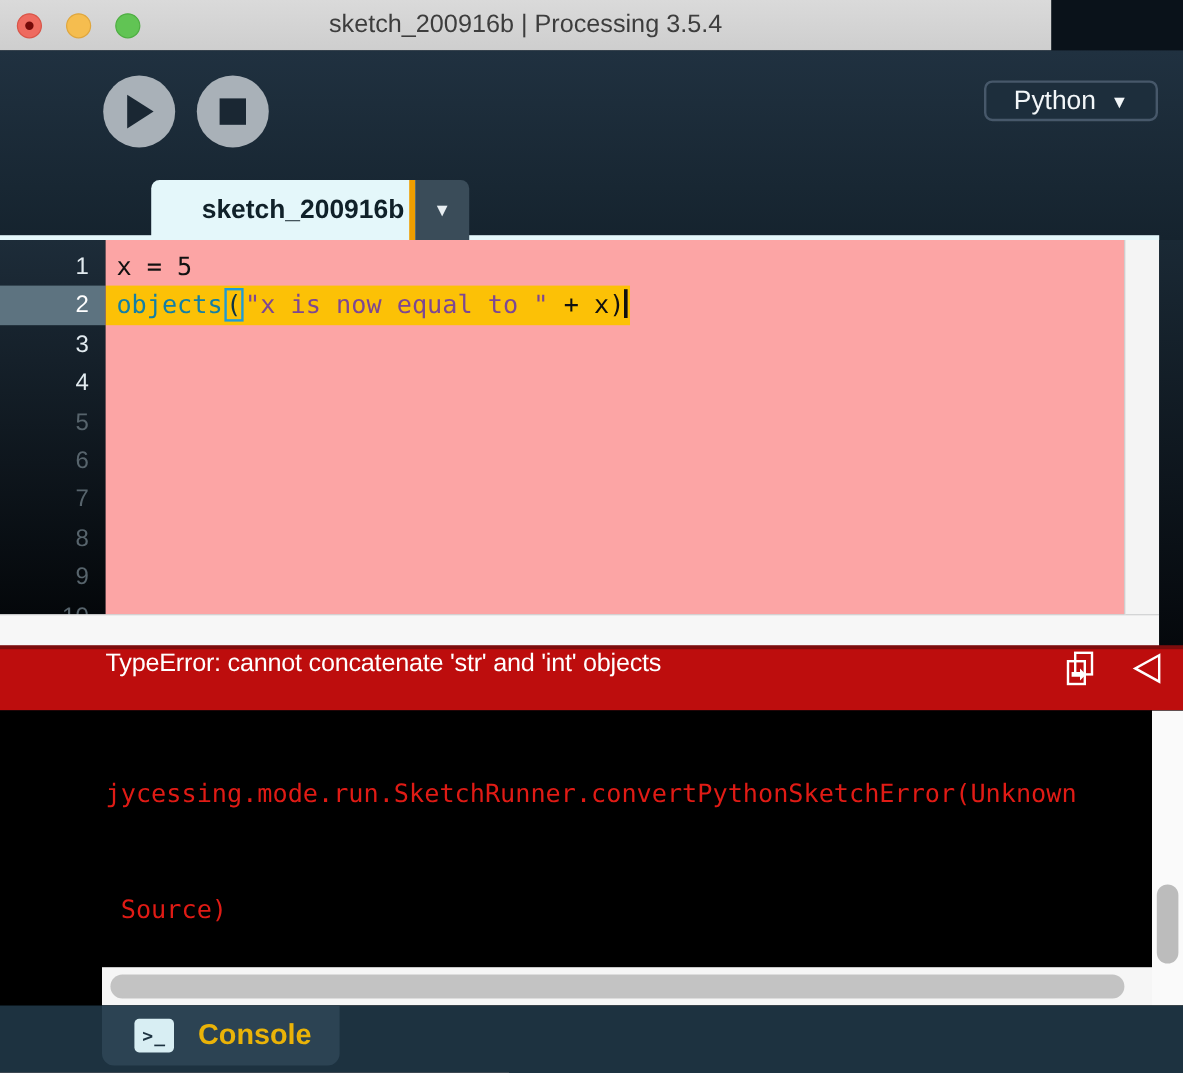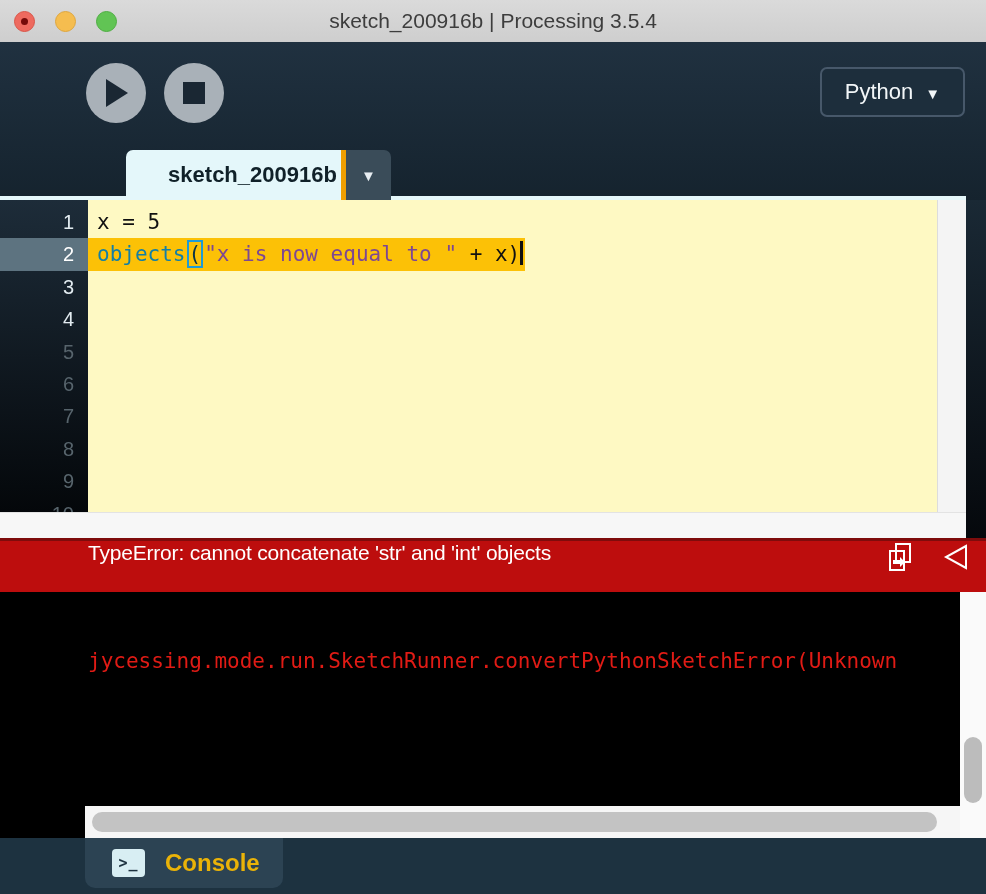--- a/index.html
+++ b/index.html
@@ -1,39 +1,39 @@
 <!DOCTYPE html>
 <html><head>
 <meta charset="utf-8">
 <style>
   * { margin:0; padding:0; box-sizing:border-box; }
   html,body { width:986px; height:894px; overflow:hidden; }
   body { font-family:"Liberation Sans", sans-serif; }
   #app { position:relative; width:986px; height:894px; background:#0a121a; overflow:hidden; }
 
   
-  .titlebar { position:absolute; left:0; top:0; width:986px; height:42px;
+  .titlebar { position:absolute; left:0; top:0; width:876px; height:42px;
     background:linear-gradient(#dadada,#cecece); display:flex; align-items:center; }
   .lights { position:absolute; left:14px; top:0; height:42px; display:flex; align-items:center; gap:20px; }
   .light { width:21px; height:21px; border-radius:50%; position:relative; }
   .light.red { background:#ee6a5f; border:1px solid #d95548; }
   .light.red::after { content:""; position:absolute; left:6px; top:6px; width:7px; height:7px;
     border-radius:50%; background:#750a09; }
   .light.yellow { background:#f5bd4f; border:1px solid #dfa63d; }
   .light.green { background:#61c454; border:1px solid #4eae42; }
   .win-title { width:100%; text-align:center; font-size:21px; color:#3d3d3d; font-weight:500; }
 
   
   .chrome { position:absolute; left:0; top:42px; width:986px; height:158px;
     background:linear-gradient(#203140,#15232e); }
   .btn-circle { position:absolute; width:60px; height:60px; border-radius:50%;
     background:#a9b1b8; top:21px; display:flex; align-items:center; justify-content:center; cursor:pointer; }
   .btn-run { left:86px; }
   .btn-stop { left:164px; }
-  .mode-btn { position:absolute; right:21px; top:25px; width:145px; height:50px;
+  .mode-btn { position:absolute; right:21px; top:25px; width:145px; height:34px;
     border:2px solid #47586a; border-radius:7px; background:#1d2e3c;
     color:#f2f6f8; font-size:22px; display:flex; align-items:center; justify-content:center; gap:12px; cursor:pointer; }
   .mode-caret { font-size:15px; padding-top:2px; }
 
   .tab-active { position:absolute; left:88px; bottom:0; width:253px; height:50px;
     background:#e4f7fa; border-radius:7px 7px 0 0; display:flex; align-items:center; justify-content:center;
     font-size:22px; font-weight:bold; color:#102129; cursor:pointer;margin-left:38px; }
   .tab-stripe { position:absolute; left:341px; bottom:0; width:5px; height:50px; background:#ef9e00; }
   .tab-menu { position:absolute; left:346px; bottom:0; width:45px; height:50px; background:#3a4c59;
     border-radius:0 7px 0 0; display:flex; align-items:center; justify-content:center;
@@ -42,21 +42,21 @@
 
   
   .gutter { position:absolute; left:0; top:200px; width:88px; height:312px;
     background:linear-gradient(#1d2c39,#04070a); padding-top:6px; overflow:hidden; }
   .gutter .ln { height:32.4px; line-height:32.4px; text-align:right; padding-right:14px;
     font-size:20px; color:#57646c; }
   .gutter .ln.bright { color:#e2ebf0; }
   .gutter .ln.sel { background:#5d7380; color:#ffffff; }
 
   .code-area { position:absolute; left:88px; top:200px; width:849px; height:312px;
-    background:#fef9c3; padding-top:6px; overflow:hidden; cursor:text;
+    background:#fca5a5; padding-top:6px; overflow:hidden; cursor:text;
     font-family:"DejaVu Sans Mono", monospace; font-size:21px; }
   .code-line { height:32.4px; line-height:32.4px; white-space:pre; color:#111; }
   .hl { background:#fcc106; display:inline-block; height:32.4px; padding-left:9px; padding-right:2px; }
   .code-line.l1 { padding-left:9px; }
   .tok-fn { color:#127fa6; }
   .tok-str { color:#7d4793; }
   .tok-paren { color:#0c3446; border:2px solid #1e9bd7; margin:0 1px; }
   .caret-bar { display:inline-block; width:3px; height:24px; background:#101010; vertical-align:-4px; }
 
   .ed-vscroll { position:absolute; left:937px; top:200px; width:29px; height:312px;
@@ -164,20 +164,21 @@
       </svg>
       <svg width="30" height="28" viewBox="0 0 30 28">
         <polygon points="26,3 6,14 26,25" fill="none" stroke="#ffffff" stroke-width="2"></polygon>
       </svg>
     </div>
   </div>
 
   <div class="console">
     <div class="console-text">
       <div>jycessing.mode.run.SketchRunner.convertPythonSketchError(Unknown</div>
+      <div> Source)</div>
       
       
       
       
     </div>
     <div class="con-vtrack">
       <div class="con-vthumb"></div>
     </div>
     <div class="con-htrack">
       <div class="con-hthumb"></div>

